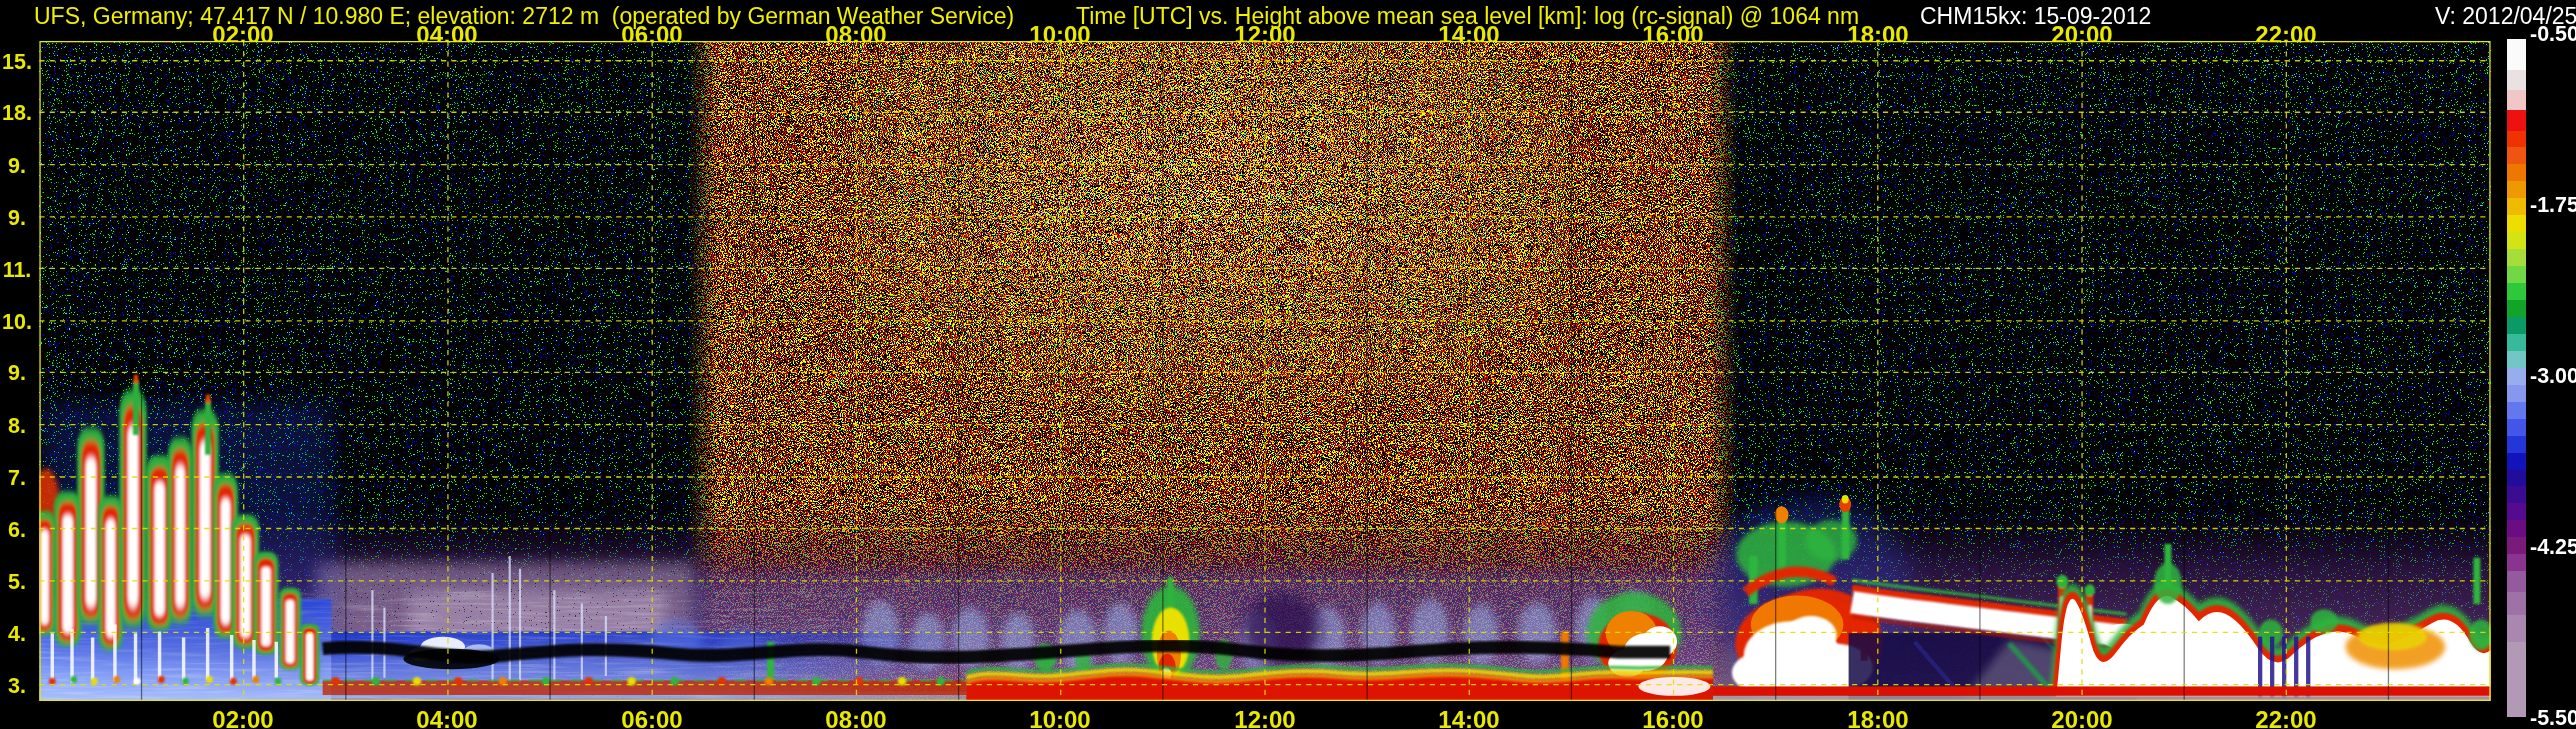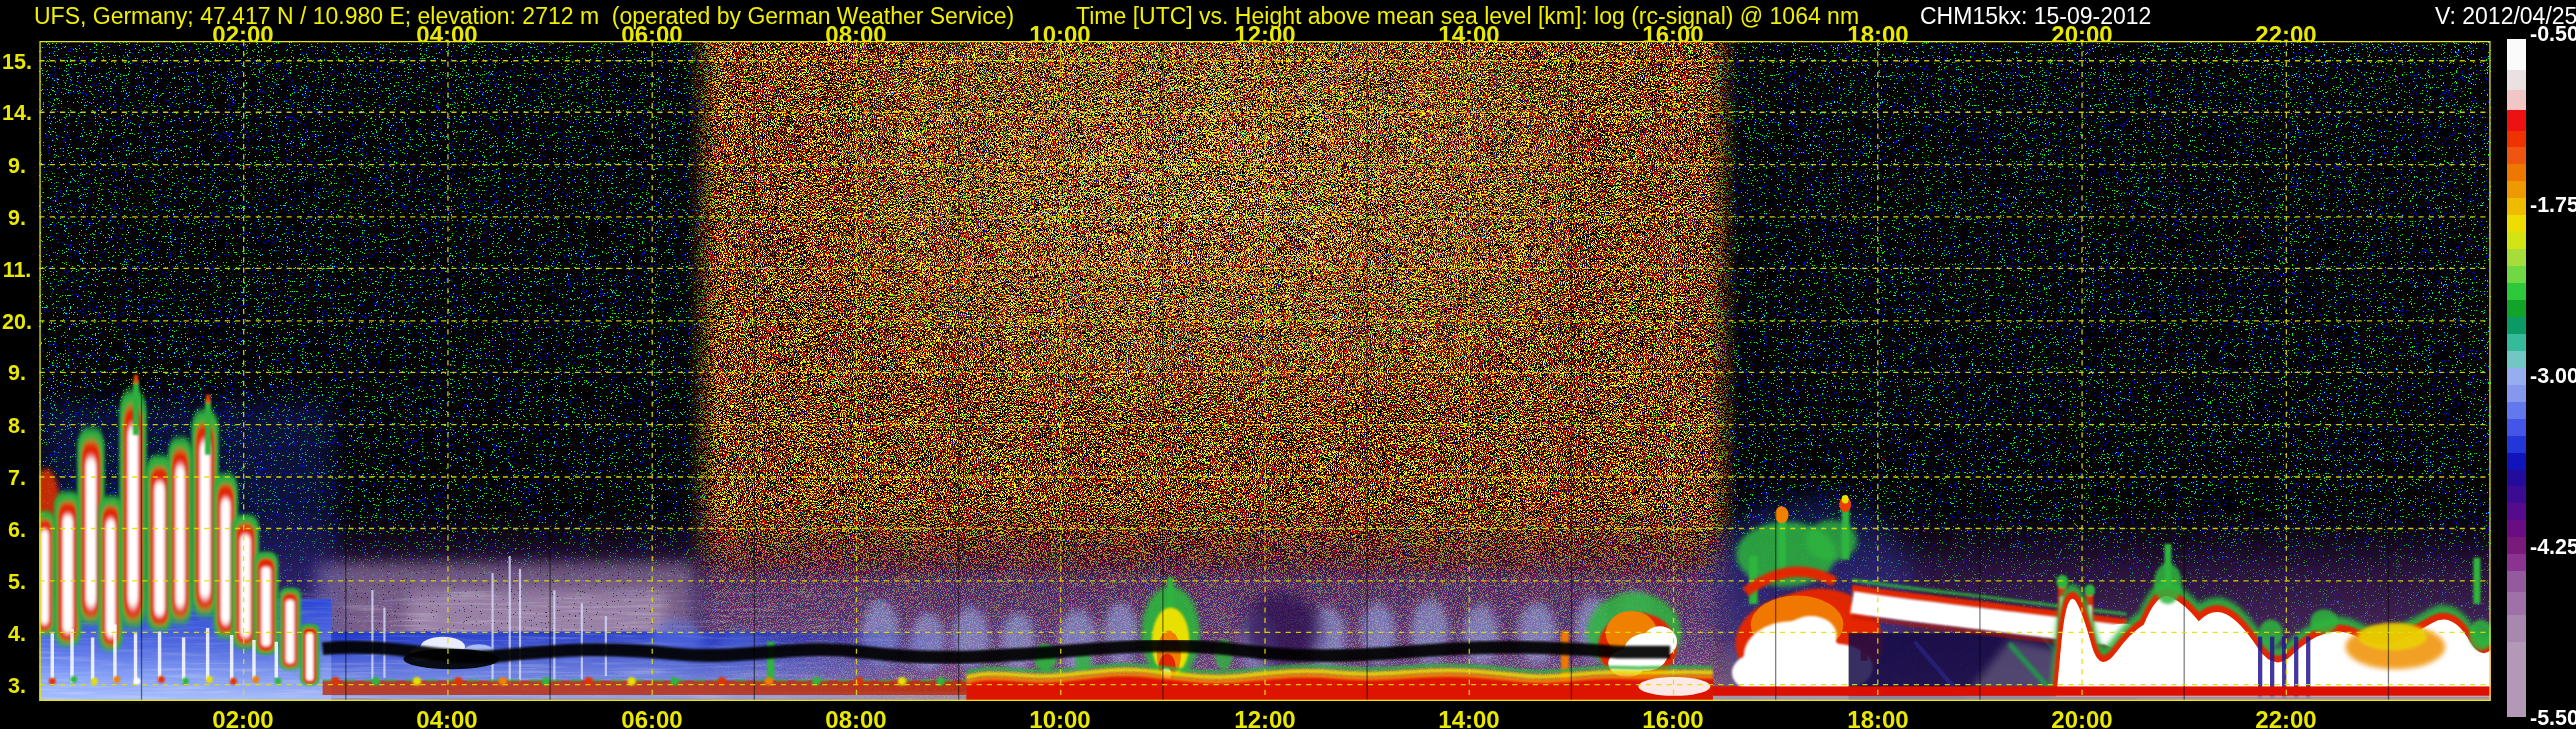--- a/index.html
+++ b/index.html
@@ -45,25 +45,25 @@
   <div class="xtick" style="left:809px;top:20.6px;">08:00</div>
   <div class="xtick" style="left:1013px;top:20.6px;">10:00</div>
   <div class="xtick" style="left:1218px;top:20.6px;">12:00</div>
   <div class="xtick" style="left:1422px;top:20.6px;">14:00</div>
   <div class="xtick" style="left:1626px;top:20.6px;">16:00</div>
   <div class="xtick" style="left:1831px;top:20.6px;">18:00</div>
   <div class="xtick" style="left:2035px;top:20.6px;">20:00</div>
   <div class="xtick" style="left:2239px;top:20.6px;">22:00</div>
 
   <div class="ytick" style="top:50px;">15.</div>
-  <div class="ytick" style="top:101px;">14.</div>
+  <div class="ytick" style="top:101px;">18.</div>
   <div class="ytick" style="top:154px;">9.</div>
   <div class="ytick" style="top:206px;">9.</div>
   <div class="ytick" style="top:258px;">11.</div>
-  <div class="ytick" style="top:310px;">20.</div>
+  <div class="ytick" style="top:310px;">10.</div>
   <div class="ytick" style="top:361px;">9.</div>
   <div class="ytick" style="top:414px;">8.</div>
   <div class="ytick" style="top:466px;">7.</div>
   <div class="ytick" style="top:518px;">6.</div>
   <div class="ytick" style="top:570px;">5.</div>
   <div class="ytick" style="top:622px;">4.</div>
   <div class="ytick" style="top:674px;">3.</div>
 
   <div class="plot">
   <svg width="2452" height="660" viewBox="0 0 2856 769">

